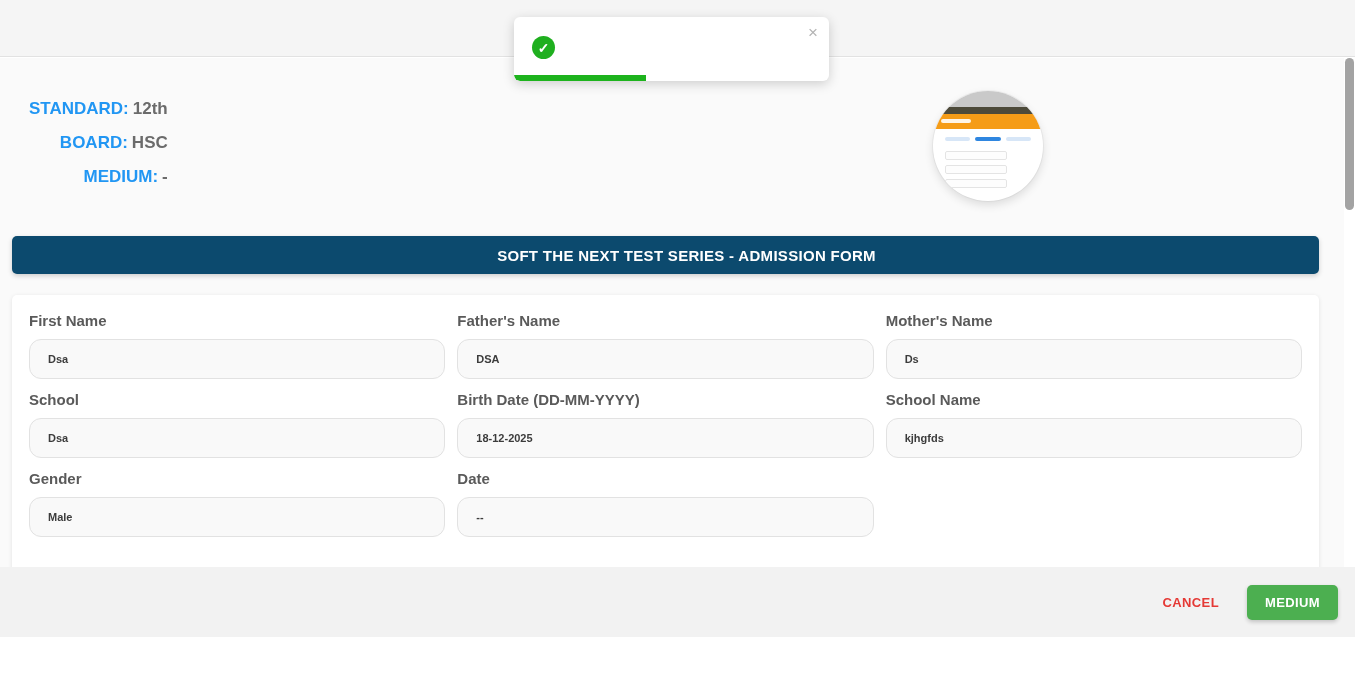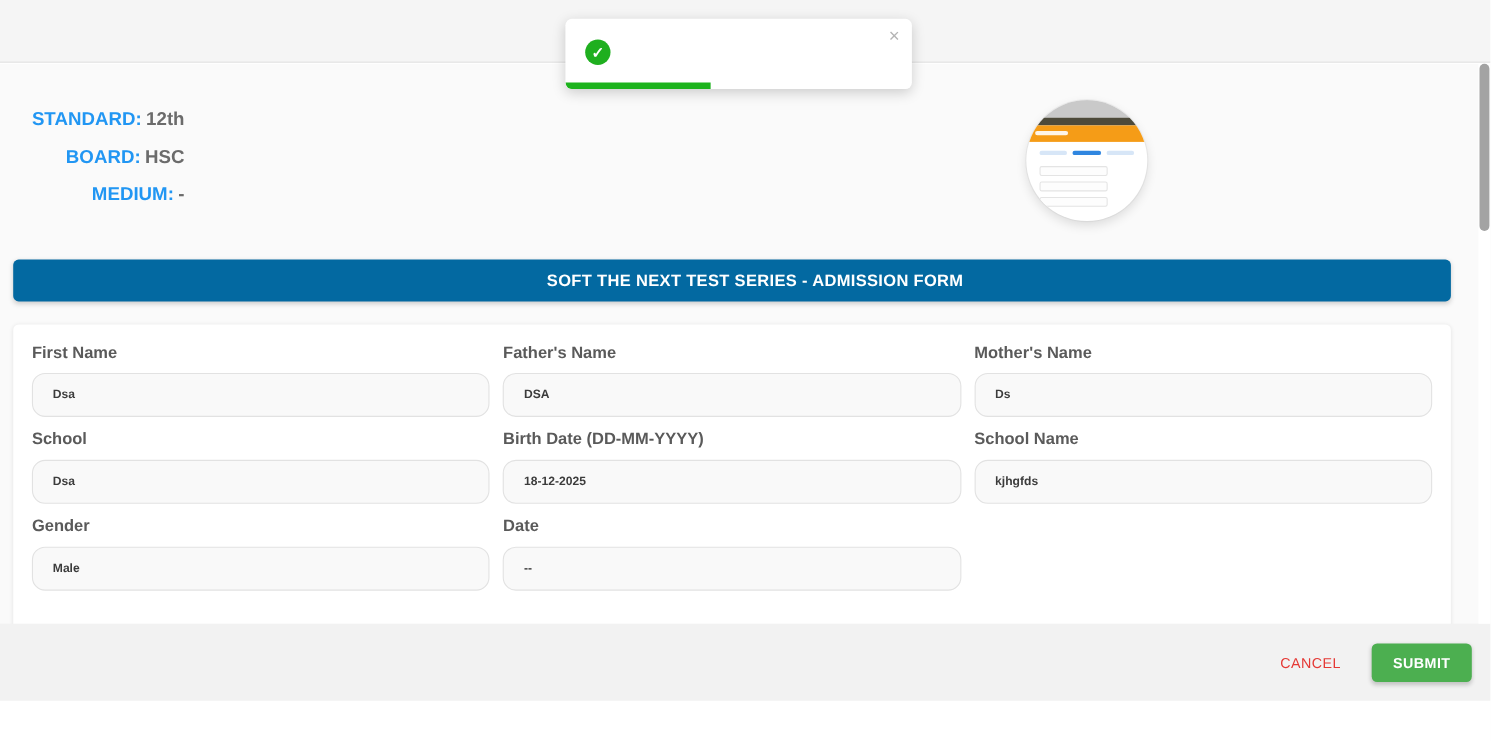--- a/index.html
+++ b/index.html
@@ -63,21 +63,21 @@
   .thumb-tab { height: 4px; border-radius: 2px; background: #d7e6f7; flex: 1; }
   .thumb-tab.active { background: #2f86e0; }
   .thumb-line {
     position: absolute; left: 12px; width: 62px; height: 9px;
     background: #fdfdfd; border: 1px solid #e4e4e4; border-radius: 2px;
   }
 
   
   .banner {
     position: absolute; left: 12px; top: 236px; width: 1307px; height: 38px;
-    background: #0369a1; border-radius: 5px;
+    background: #0c4a6e; border-radius: 5px;
     box-shadow: 0 2px 5px rgba(0,0,0,0.18);
     display: flex; align-items: center; justify-content: center;
     z-index: 3;
     padding-left: 42px;
   }
   .banner-title {
     color: #ffffff; font-size: 15px; font-weight: bold; letter-spacing: 0.3px;
   }
 
   
@@ -105,21 +105,21 @@
   }
 
   
   .footer {
     position: absolute; left: 0; top: 567px; width: 1355px; height: 70px;
     background: #f2f2f2; z-index: 10;
     display: flex; align-items: center; justify-content: flex-end;
   }
   .cancel-btn {
     background: none; border: none; color: #e53935;
-    font-size: 13px; font-weight: normal; letter-spacing: 0.4px;
+    font-size: 13px; font-weight: bold; letter-spacing: 0.4px;
     margin-right: 28px; cursor: pointer;
     font-family: "Liberation Sans", sans-serif;
   }
   .submit-btn {
     width: 91px; height: 35px; margin-right: 17px;
     background: #4caf50; border: none; border-radius: 5px;
     color: #ffffff; font-size: 13px; font-weight: bold; letter-spacing: 0.4px;
     box-shadow: 0 2px 4px rgba(0,0,0,0.2); cursor: pointer;
     font-family: "Liberation Sans", sans-serif;
   }
@@ -222,19 +222,19 @@
     <div class="field">
       <label class="field-label">Date</label>
       <input class="field-input" type="text" value="--" style="">
     </div>
 
   </div>
 </div>
 
 <div class="footer">
   <button class="cancel-btn">CANCEL</button>
-  <button class="submit-btn">SUBMIT</button>
+  <button class="submit-btn">MEDIUM</button>
 </div>
 <div class="bottom-white"></div>
 
 <div class="scrollbar-track">
   <div class="scrollbar-thumb"></div>
 </div>
 
 </body></html>

